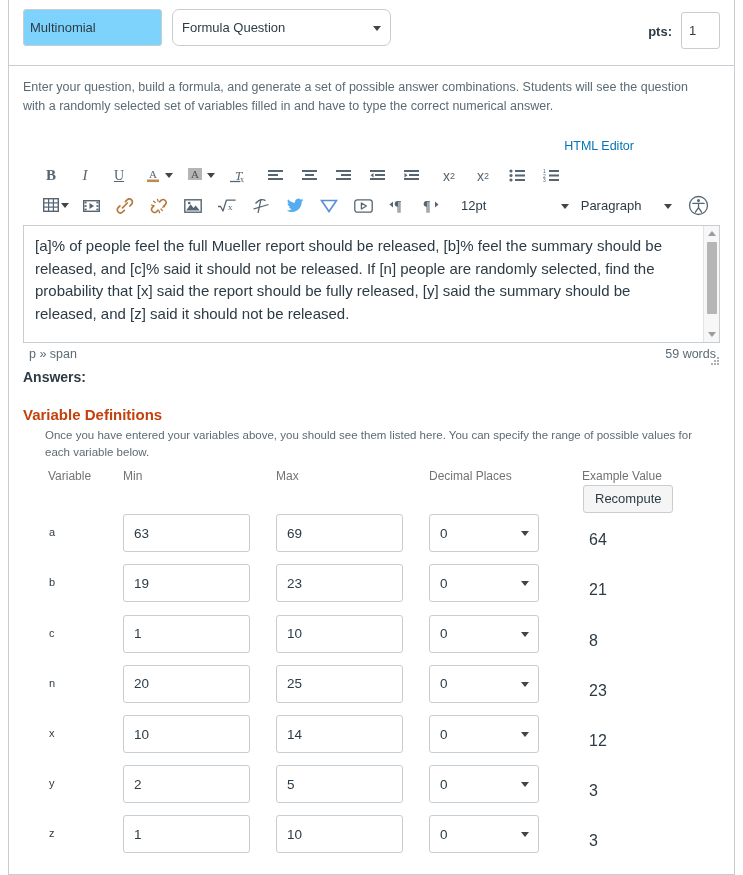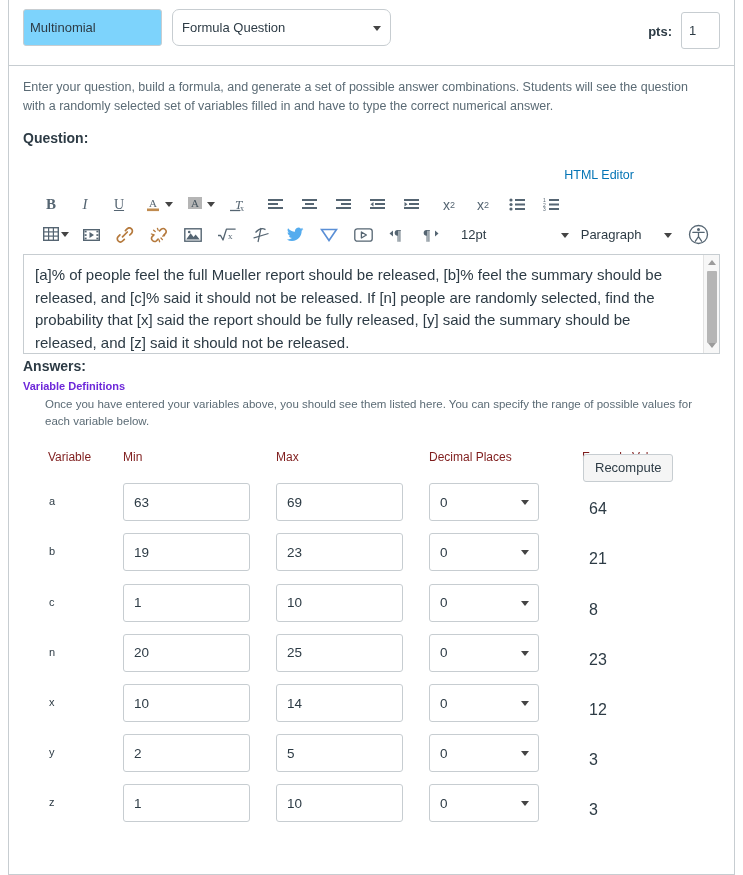--- a/index.html
+++ b/index.html
@@ -172,21 +172,21 @@
     border-top: 5px solid #444;
   }
   .a11y-btn { margin-left: 14px; }
 
   
   .editor-wrap {
     position: relative;
     margin-top: 4px;
     border: 1px solid #c7cdd1;
     background: #fff;
-    height: 100px;
+    height: 118px;
     overflow: hidden;
   }
   .editor-body {
     padding: 9px 26px 9px 11px;
     font-size: 15px;
     line-height: 1.52;
     color: #2d3b45;
   }
   .ed-scroll {
     position: absolute;
@@ -233,40 +233,40 @@
   }
 
   
   .answers-head {
     font-size: 14px;
     font-weight: bold;
     color: #2d3b45;
     margin-top: 4px;
   }
   .vardef-head {
-    font-size: 11px;
+    font-size: 15px;
     font-weight: bold;
-    color: #6d28d9;
-    margin-top: 6px;
+    color: #c2410c;
+    margin-top: 21px;
   }
   .vardef-note {
     margin: 4px 0 0 22px;
     font-size: 11.5px;
     line-height: 1.5;
     color: #5b6b75;
     max-width: 680px;
   }
 
   
   .vartable { position: relative; margin-top: 8px; }
   .col-head {
     position: absolute;
     font-size: 12px;
-    color: #7f1d1d;
-    top: 12px;
+    color: #737373;
+    top: 0;
   }
   .c-var  { left: 25px; }
   .c-min  { left: 100px; }
   .c-max  { left: 253px; }
   .c-dec  { left: 406px; }
   .c-ex   { left: 559px; }
 
   .recompute {
     position: absolute;
     left: 560px; top: 16px;
@@ -343,21 +343,20 @@
         <span class="caret"></span>
       </div>
       <div class="pts-label">pts:</div>
       <input class="pts-input" value="1" style="">
     </div>
 
     <div class="q-body">
 
       <p class="intro">Enter your question, build a formula, and generate a set of possible answer combinations. Students will see the question with a randomly selected set of variables filled in and have to type the correct numerical answer.</p>
 
-      <div class="qhead">Question:</div>
 
 
       <div class="html-editor-row">
         <a class="link">HTML Editor</a>
       </div>
 
       <div class="rce">
 
         <div class="tb-row">
           <span class="tb-btn" style="font-weight:bold;font-size:15px;font-family:'Liberation Serif',serif;">B</span>
@@ -609,20 +608,32 @@
 
         <div class="editor-wrap">
           <div class="editor-body">[a]% of people feel the full Mueller report should be released, [b]% feel the summary should be released, and [c]% said it should not be released. If [n] people are randomly selected, find the probability that [x] said the report should be fully released, [y] said the summary should be released, and [z] said it should not be released.</div>
           <div class="ed-scroll">
             <span class="arr up"></span>
             <span class="thumb"></span>
             <span class="arr dn"></span>
           </div>
         </div>
 
+        <div class="statusbar">
+          <span>p » span</span>
+          <span>59 words</span>
+          <span class="resize-grip">
+            <i style="right:0;bottom:0;"></i>
+              <i style="right:3px;bottom:0;"></i>
+              <i style="right:6px;bottom:0;"></i>
+            <i style="right:0;bottom:3px;"></i>
+              <i style="right:3px;bottom:3px;"></i>
+            <i style="right:0;bottom:6px;"></i>
+          </span>
+        </div>
       </div>
 
       <div class="answers-head">Answers:</div>
       <div class="vardef-head">Variable Definitions</div>
       <div class="vardef-note">Once you have entered your variables above, you should see them listed here. You can specify the range of possible values for each variable below.</div>
 
       <div class="vartable">
         <div class="col-head c-var">Variable</div>
         <div class="col-head c-min">Min</div>
         <div class="col-head c-max">Max</div>

